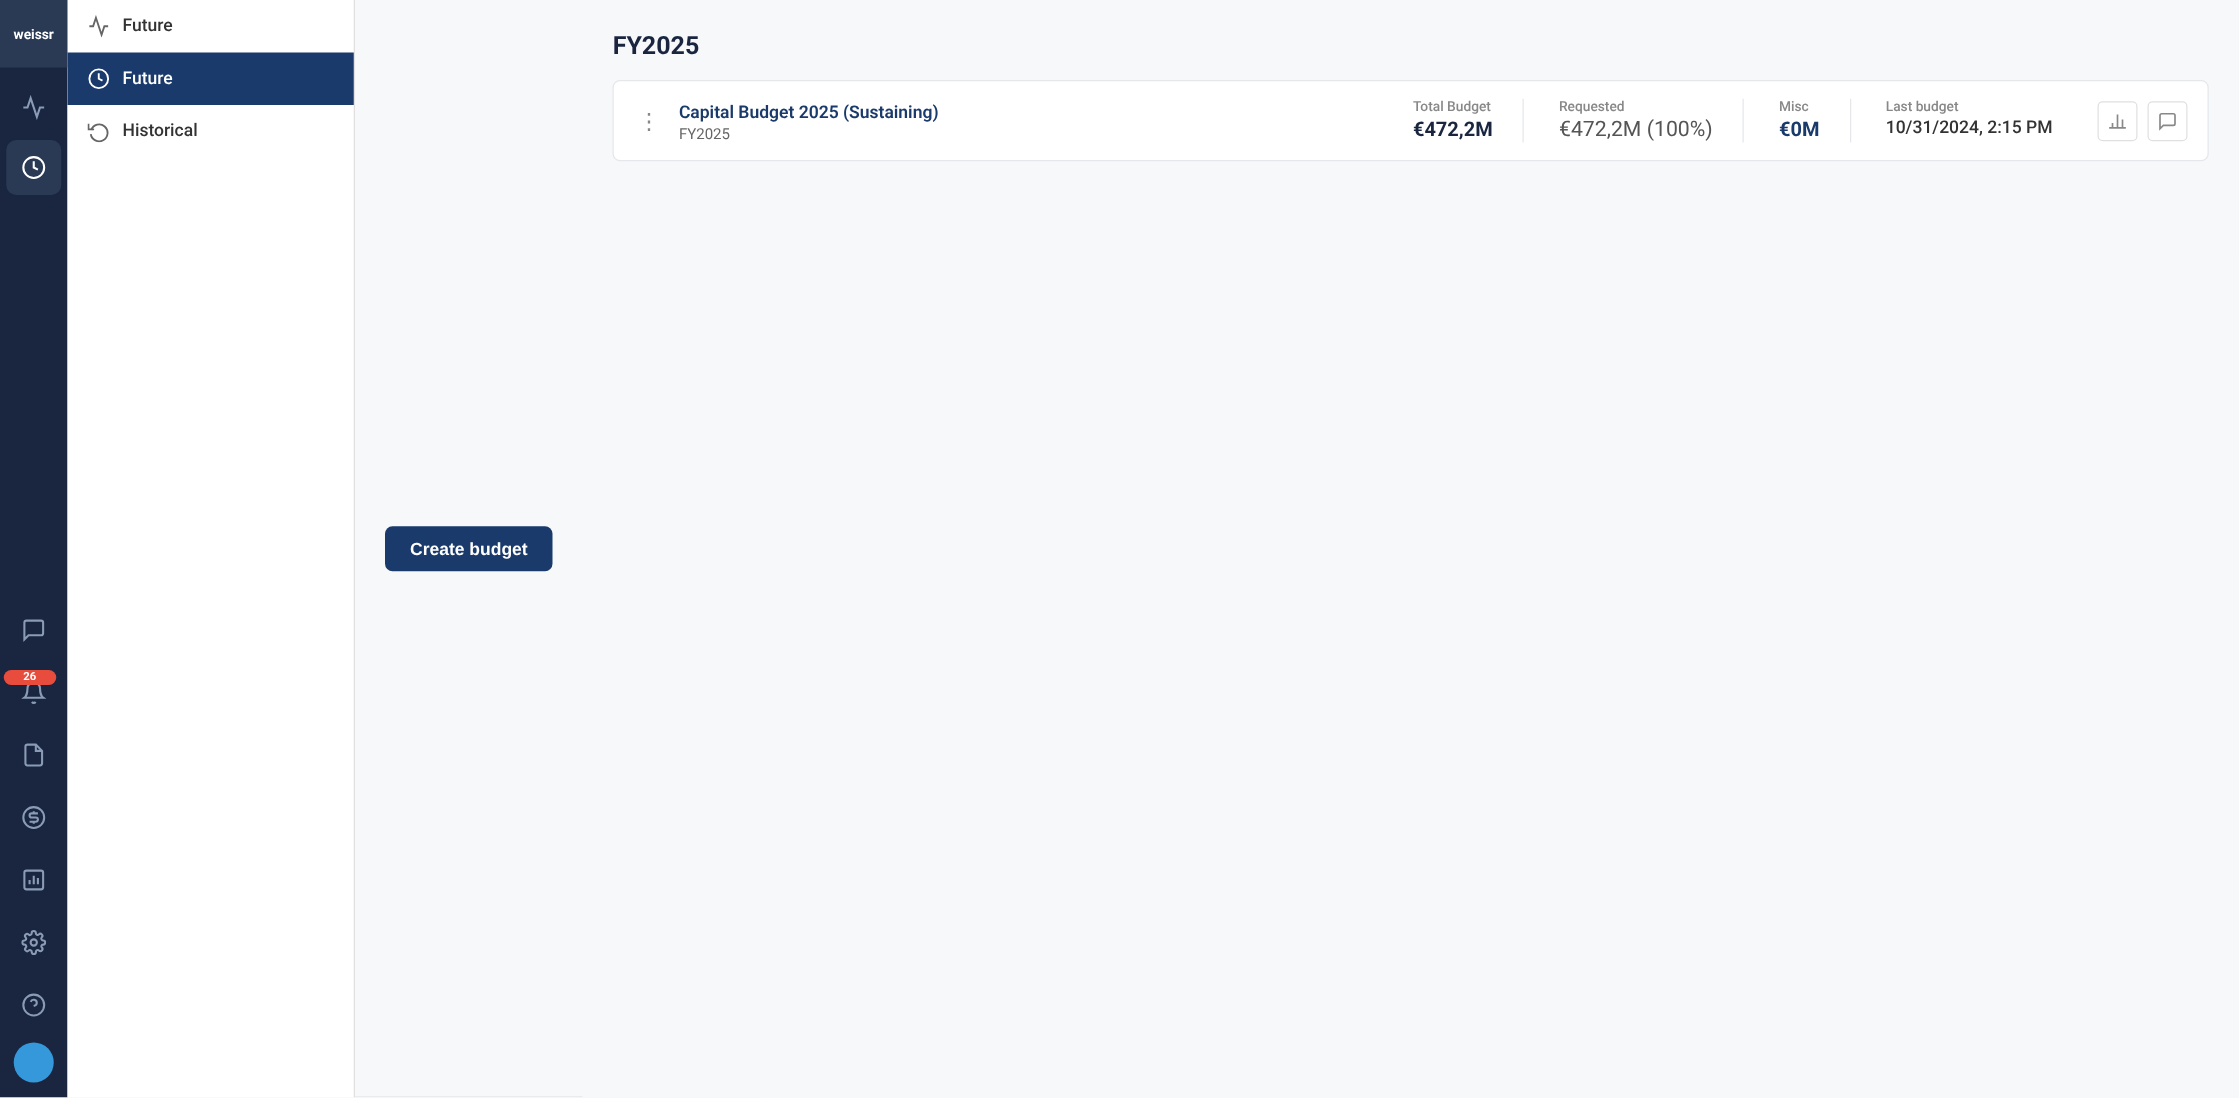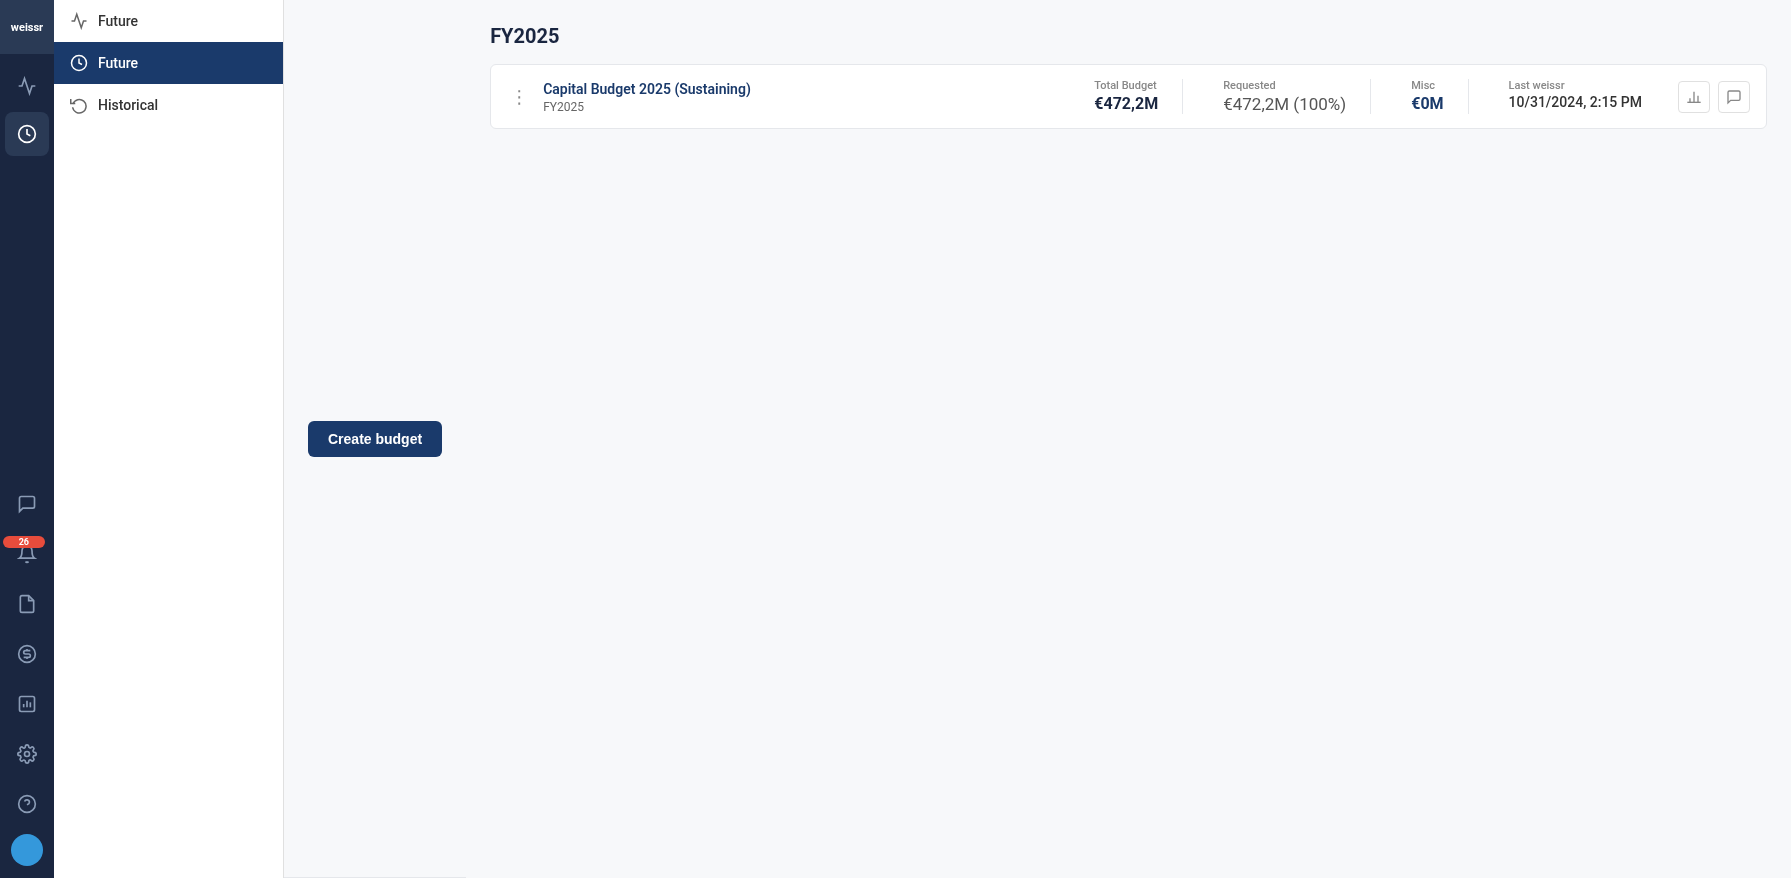--- a/index.html
+++ b/index.html
@@ -184,21 +184,21 @@
       text-decoration: none;
     }
     .budget-fy {
       color: #666;
       font-size: 12px;
       margin-top: 2px;
     }
     .budget-stats {
       display: flex;
       align-items: stretch;
-      gap: 16px;
+      gap: 4px;
       justify-content: space-between;
     }
     .stat-block {
       padding: 0 24px;
       border-right: 1px solid #e5e7eb;
       display: flex;
       flex-direction: column;
       align-items: flex-start;
     }
     .stat-block:last-of-type { border-right: none; }
@@ -375,21 +375,21 @@
           <span class="stat-label">Requested</span>
           <span class="stat-sub">€472,2M (100%)</span>
         </div>
 
         <div class="stat-block">
           <span class="stat-label">Misc</span>
           <span class="stat-value misc">€0M</span>
         </div>
 
         <div class="stat-block">
-          <span class="stat-label">Last weissr</span>
+          <span class="stat-label">Last budget</span>
           <span class="stat-datetime">10/31/2024, 2:15 PM</span>
         </div>
       </div>
       <div class="budget-actions">
         <div class="action-btn" title="View chart">
           <svg viewBox="0 0 24 24" fill="none" stroke="currentColor" stroke-width="2">
             <line x1="18" y1="20" x2="18" y2="10"></line>
             <line x1="12" y1="20" x2="12" y2="4"></line>
             <line x1="6" y1="20" x2="6" y2="14"></line>
             <line x1="2" y1="20" x2="22" y2="20"></line>

